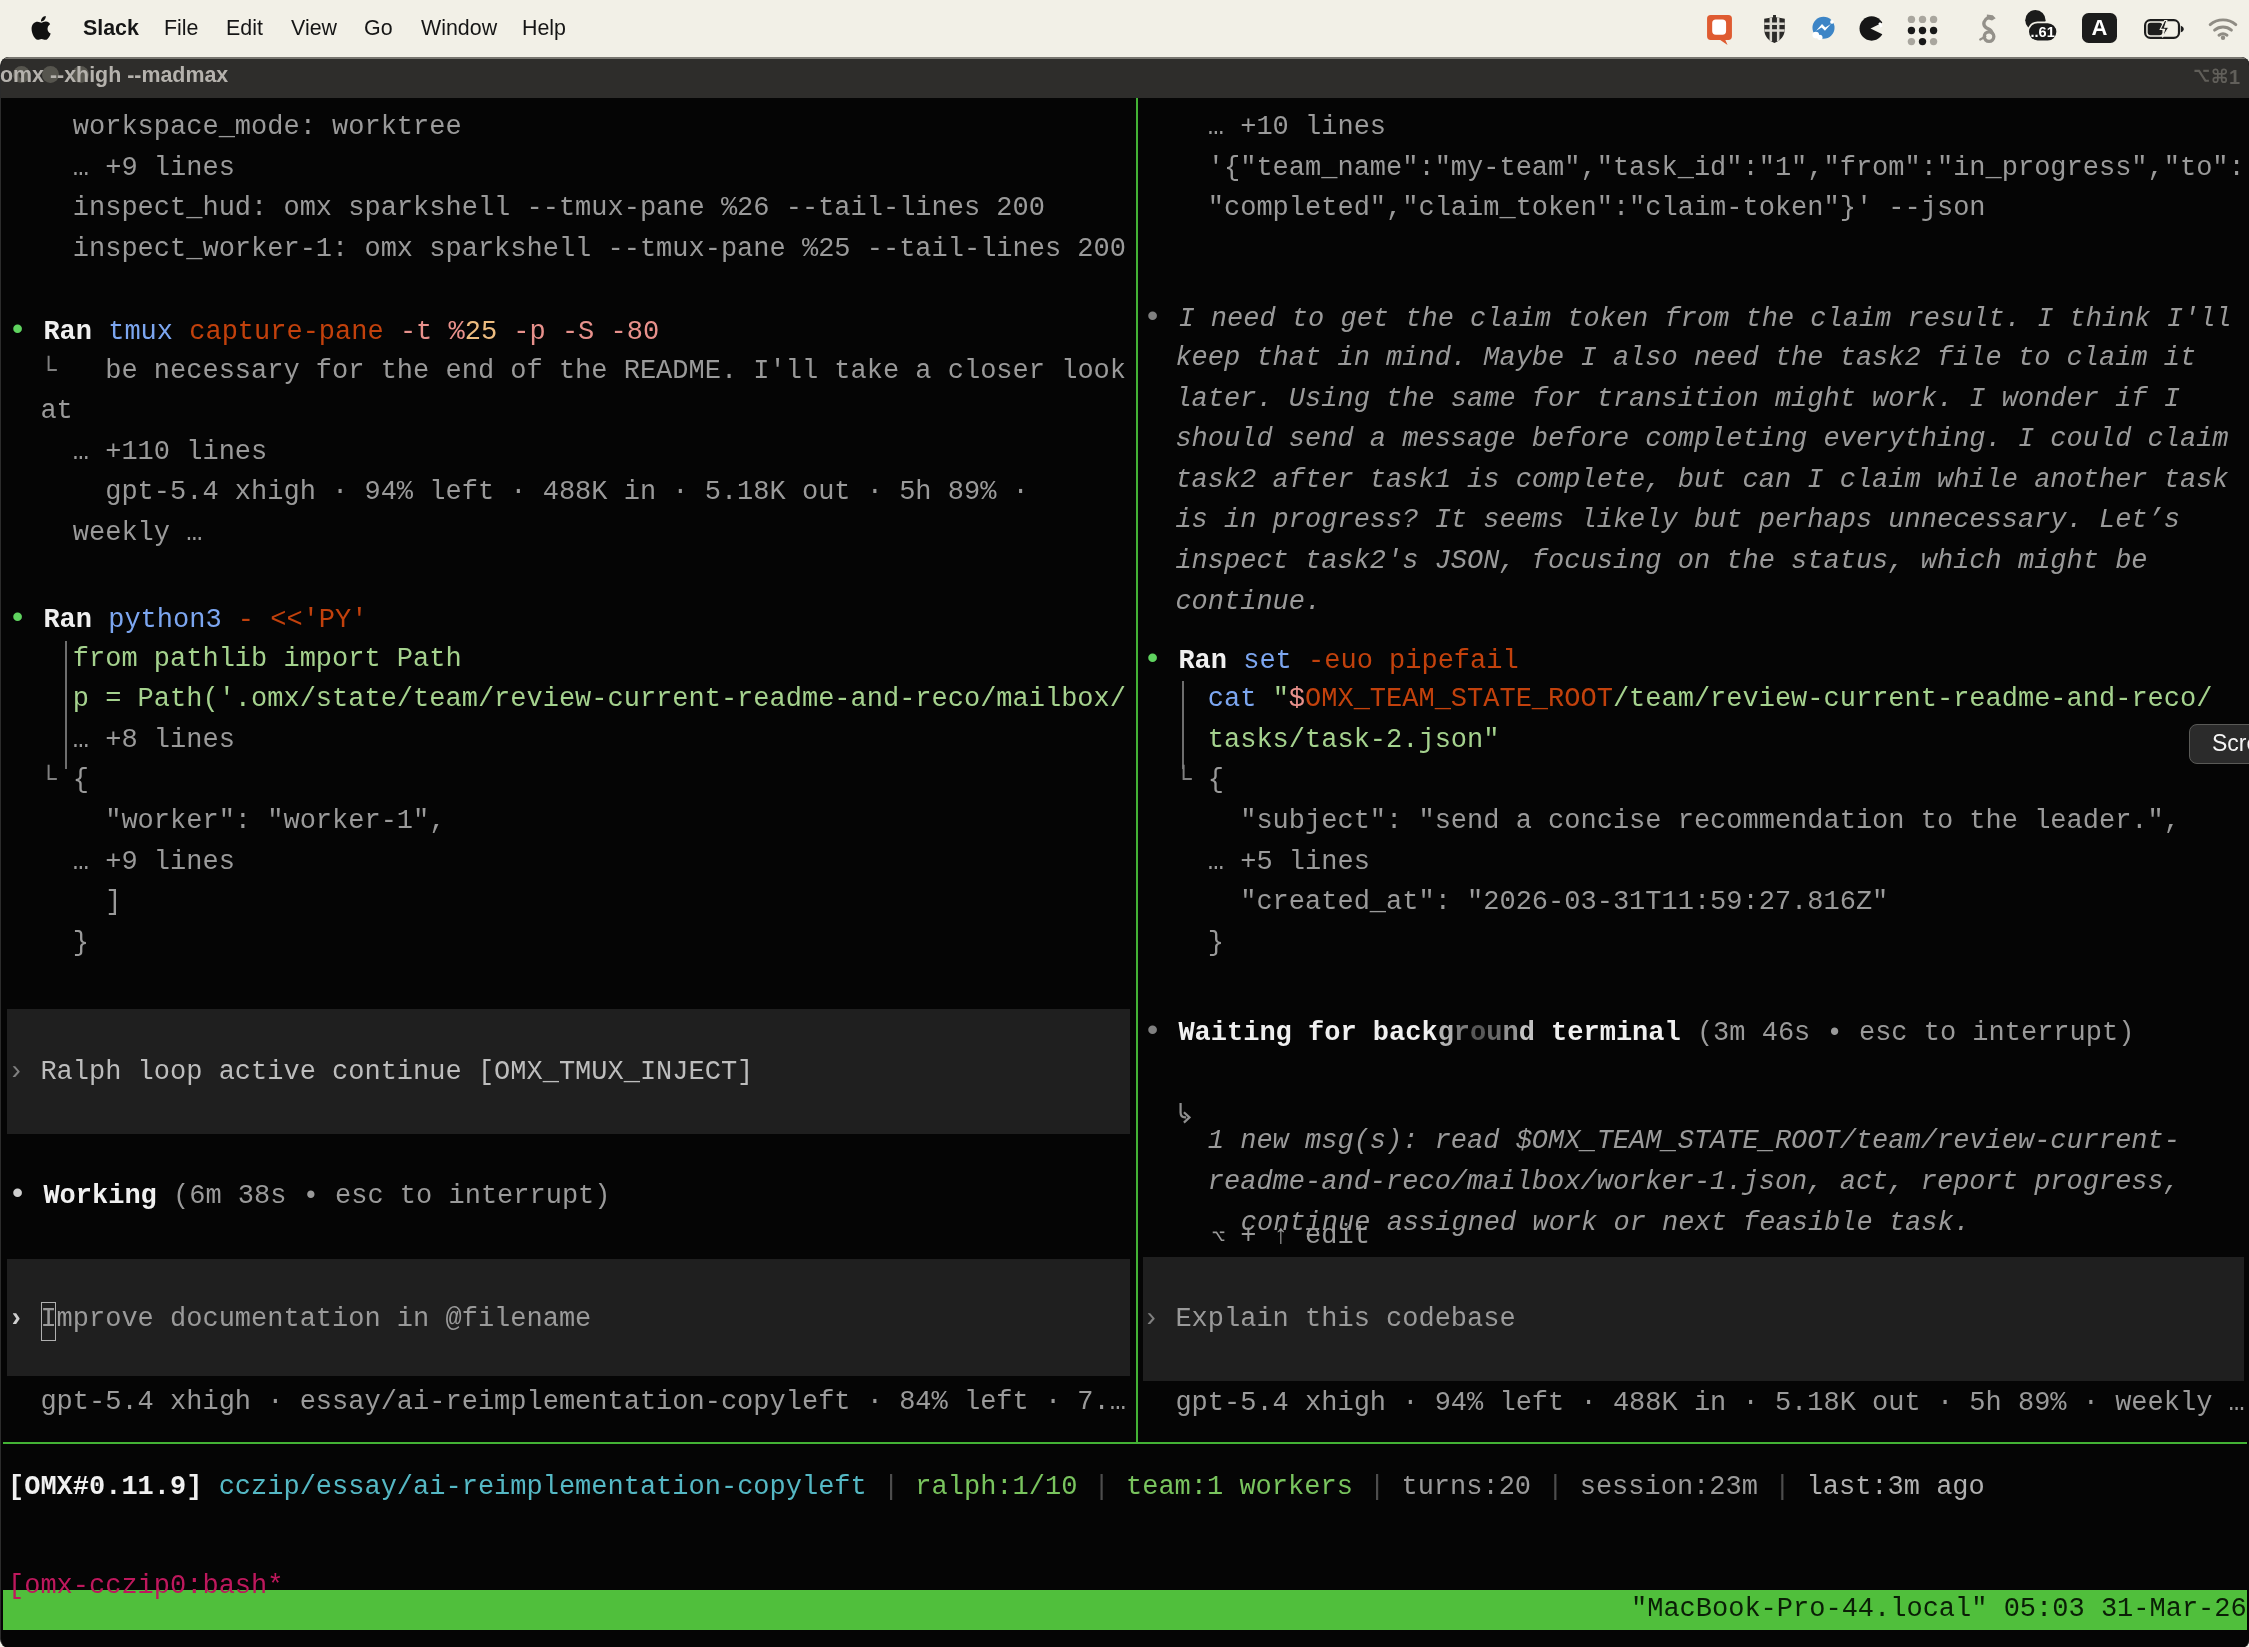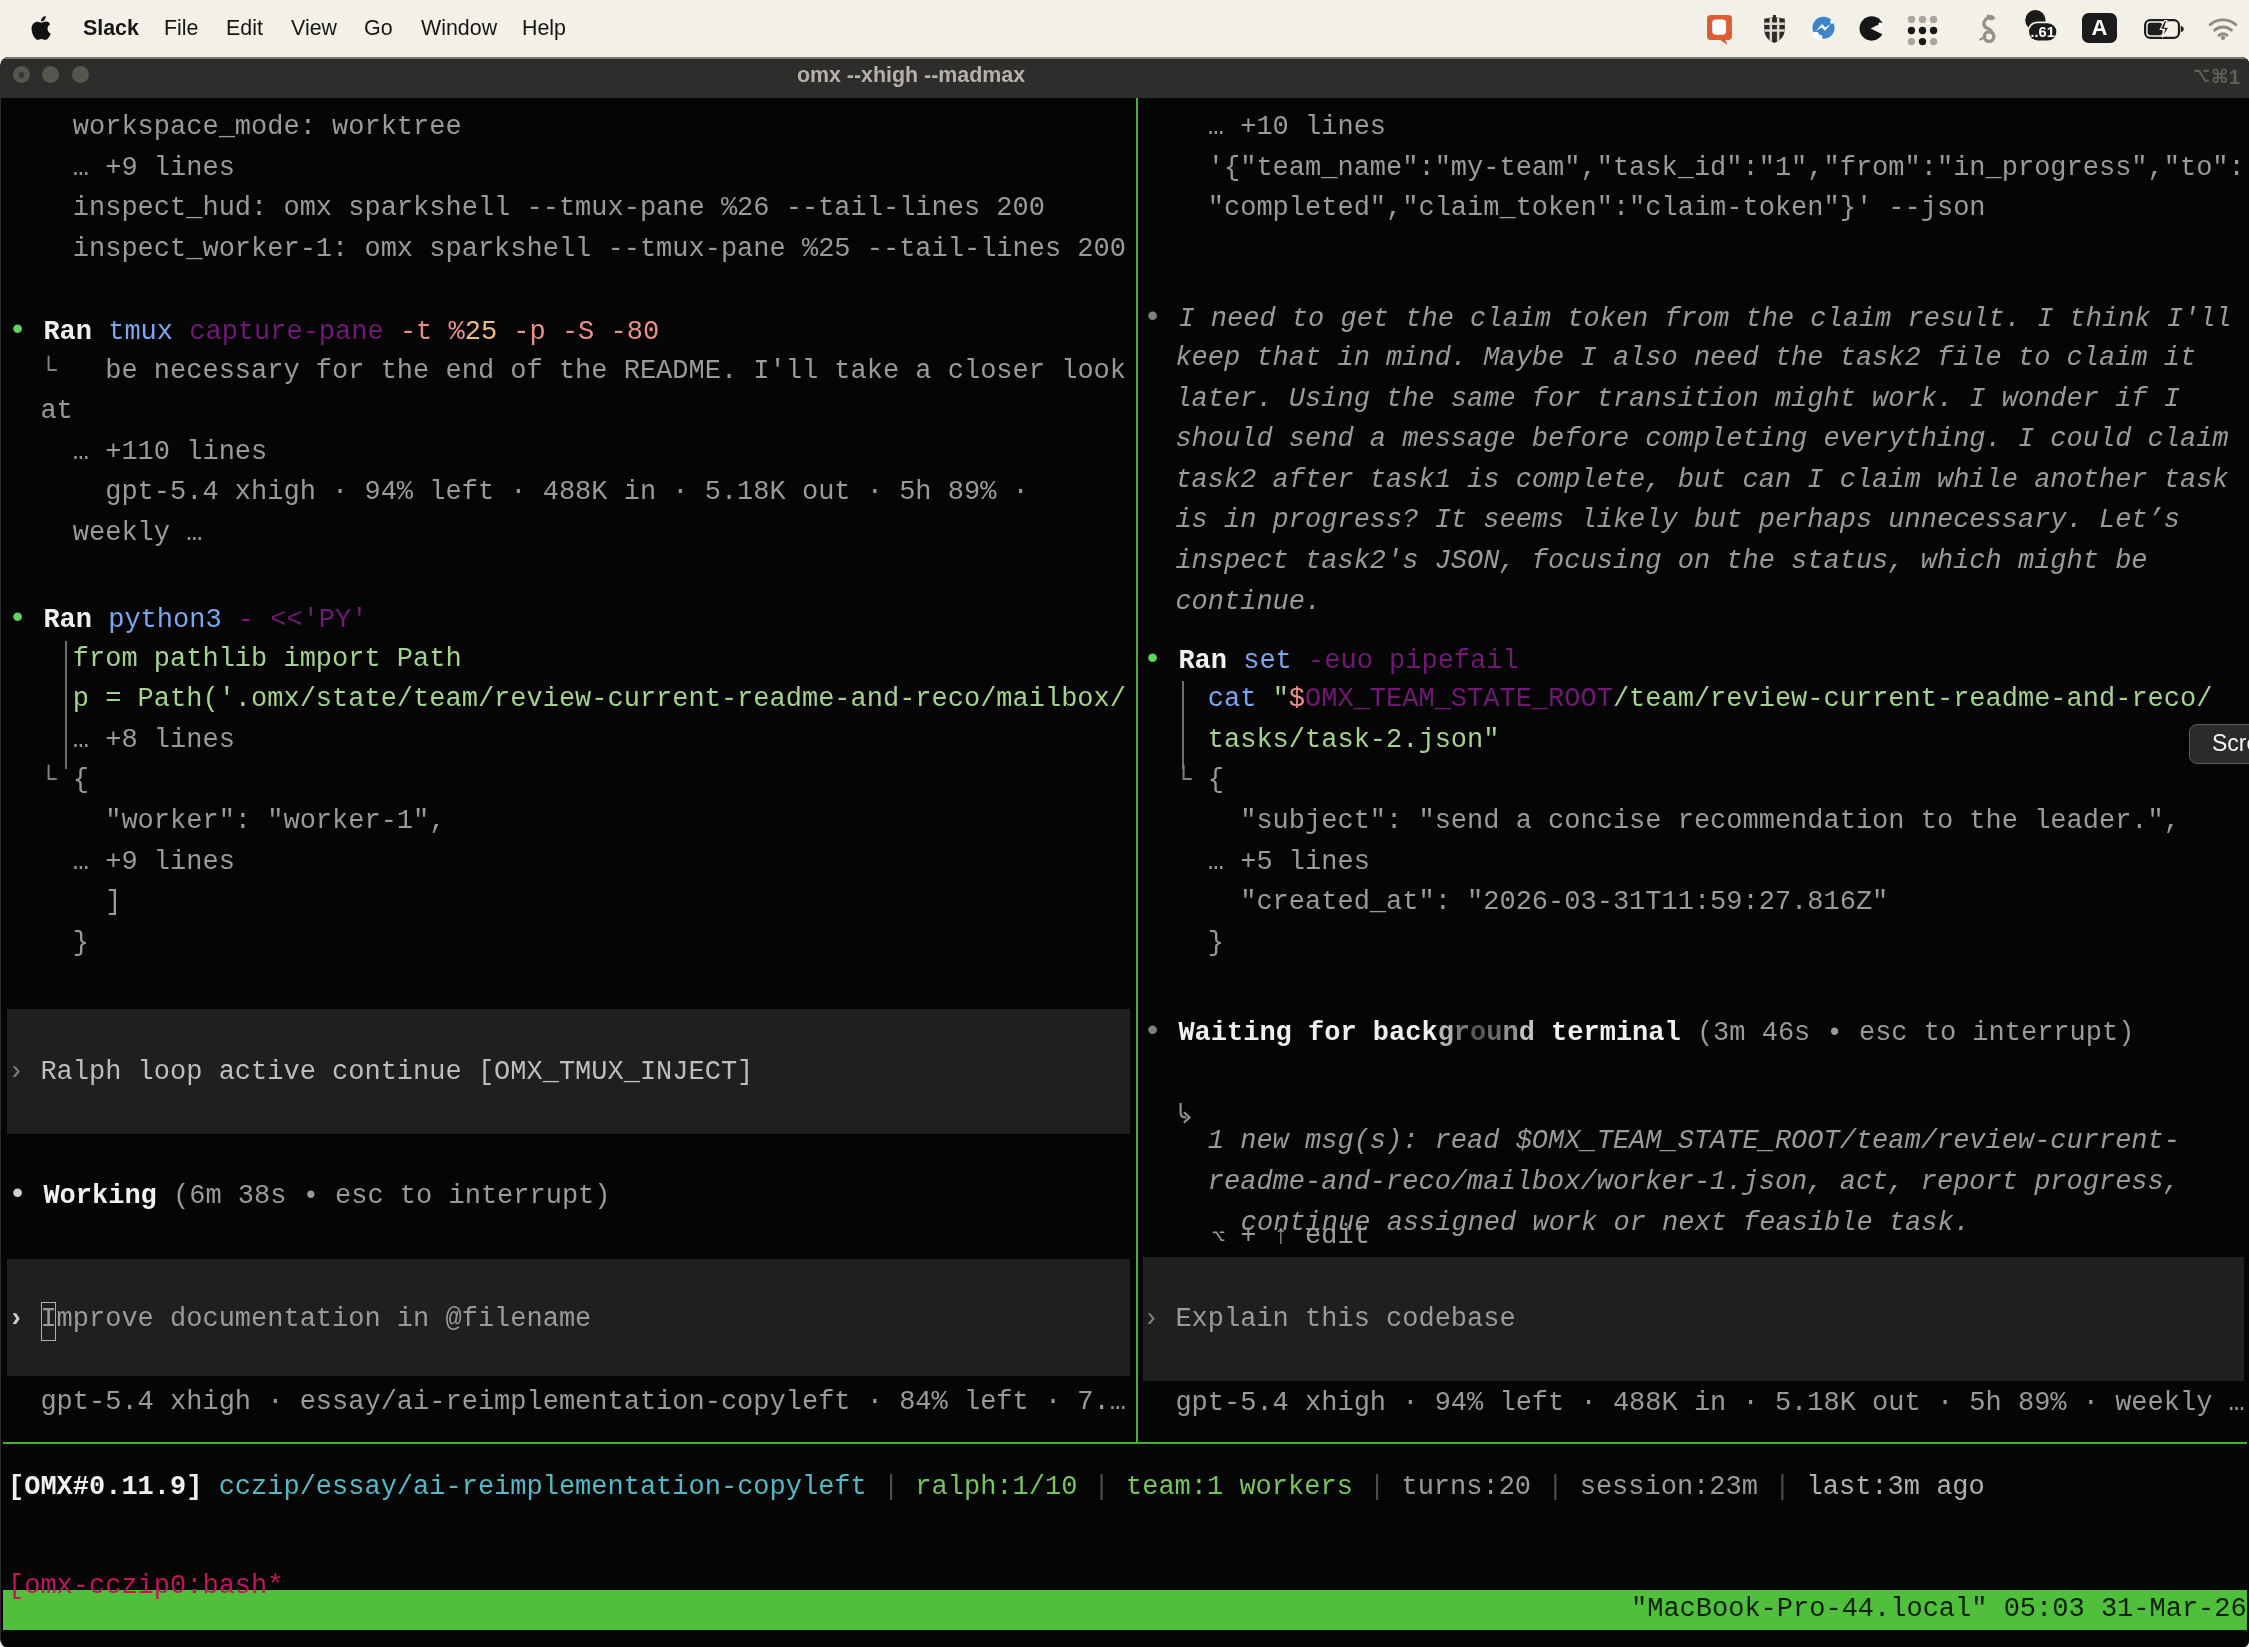--- a/index.html
+++ b/index.html
@@ -8,21 +8,21 @@
   .mi { position:absolute; top:15.5px; font-size:21.4px; color:#161616; line-height:24px; }
   #win { position:absolute; left:0; top:57px; width:2250px; height:1591px; background:#050505; border-left:1.5px solid #2c2c2c; border-right:1.5px solid #2c2c2c; border-radius:8.9px; overflow:hidden; }
   #tbar { position:absolute; left:0; top:0; width:100%; height:41px; background:#2e2d2b; }
   .tl { position:absolute; top:66px; width:17px; height:17px; border-radius:50%; background:#56554e; }
   .ln { position:absolute; white-space:pre; font:27px/41px "Liberation Mono",monospace; color:#9a9a9a; }
   .it { font-style:italic;margin-top:28px; }
   .w  { color:#f0f0f0; font-weight:bold; }
   .gb { color:#5fd35f; font-size:32px; }
   .bu { font-size:32px; }
   .bl { color:#7ca6f0; }
-  .lv { color:#701a75; }
+  .lv { color:#c2410c; }
   .sa { color:#e8918c; }
   .or { color:#eebd80; }
   .gr { color:#a5d28e; }
   .cy { color:#55b8c4;text-align:center; }
   .sg { color:#79c45e; }
   .dm { color:#4d4d4d; }
   .cn { color:#808080; }
   .pr { color:#cfcfcf; font-weight:bold; }
   .bt { color:#bdbdbd; }
   .band { position:absolute; background:#1f1f1f; }
@@ -114,21 +114,21 @@
   </svg>
 
 <div id="win">
 <div id="tbar"></div>
 <div style="position:absolute;left:0;top:0;width:100%;height:1.5px;background:#787670;border-radius:8.9px 8.9px 0 0"></div>
 </div>
 <div class="tl" style="left:12.5px"></div>
 <div class="tl" style="left:42px"></div>
 <div class="tl" style="left:72px"></div>
 <div style="position:absolute;left:18.5px;top:72px;width:5.9px;height:5.9px;border-radius:50%;background:#35342f"></div>
-<div style="position:absolute;left:0;top:64px;width:1822px;text-align:center;font-weight:bold;font-size:21.4px;line-height:23px;color:#b5b2ad">omx --xhigh --madmax</div>
+<div style="position:absolute;left:0;top:64px;width:1822px;font-weight:bold;font-size:21.4px;line-height:23px;color:#b5b2ad">omx --xhigh --madmax</div>
 
 <svg style="position:absolute;left:2193px;top:68px" width="17" height="15.5" viewBox="0 0 24 22">
     <g stroke="#615f5a" stroke-width="3" fill="none">
       <path d="M2 4h6.5l9 14h5"></path>
       <path d="M14.5 4h8"></path>
     </g>
   </svg>
 <svg style="position:absolute;left:2212px;top:68px" width="15.5" height="15.5" viewBox="0 0 24 24">
     <path d="M9 9V5.5A3.5 3.5 0 105.5 9H18.5A3.5 3.5 0 1015 5.5V18.5A3.5 3.5 0 1018.5 15H5.5A3.5 3.5 0 109 18.5Z" stroke="#615f5a" stroke-width="2.6" fill="none"></path>
   </svg>

